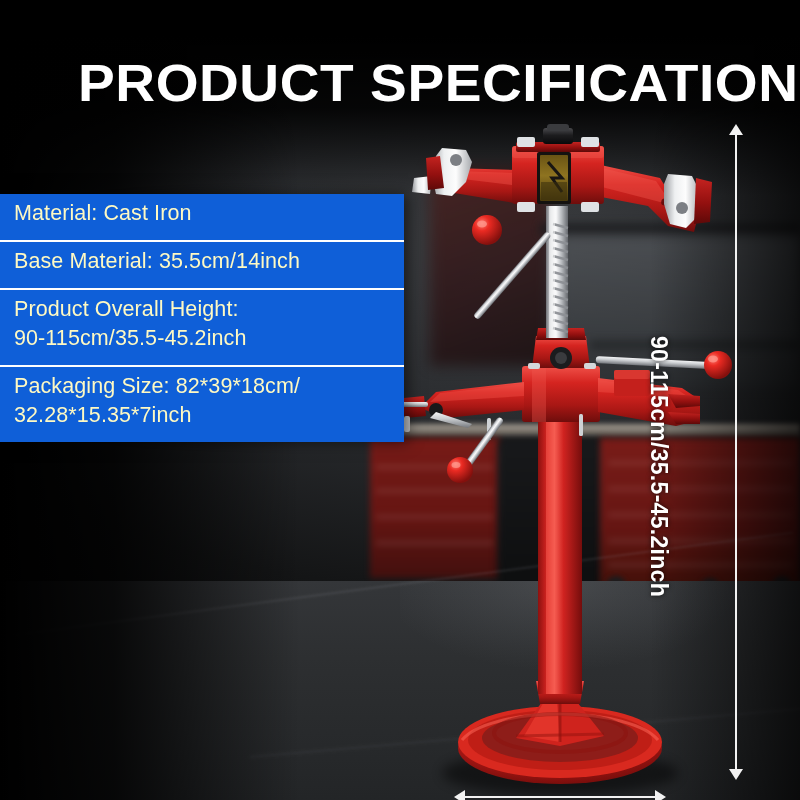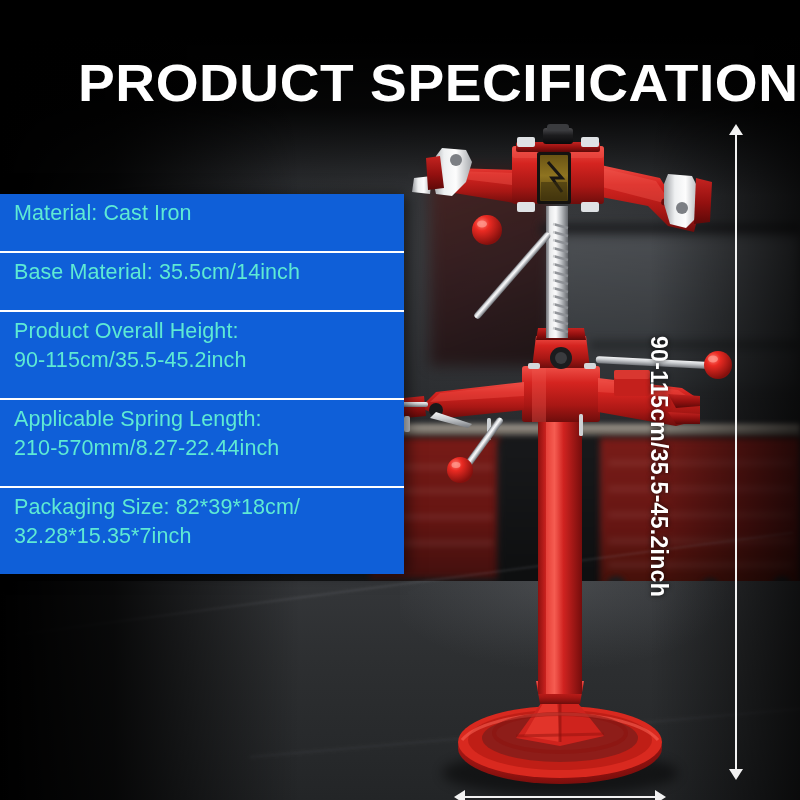--- a/index.html
+++ b/index.html
@@ -174,22 +174,22 @@
   .spec-panel {
     position: absolute;
     left: 0;
     top: 158px;
     width: 404px;
     background: #0f5fd8;
     box-shadow: 4px 0 14px rgba(0,0,0,0.55);
   }
   .spec-row {
     position: relative;
-    padding: 5px 10px 23px 14px;
-    color: #5eead4;
+    padding: 5px 10px 12px 14px;
+    color: #fef9c3;
     font-size: 21.5px;
     line-height: 29px;
     letter-spacing: 0.1px;
   }
   .spec-row + .spec-row {
     border-top: 2.5px solid #ffffff;
   }
 
   
   .dim-v-line {
@@ -502,21 +502,20 @@
       <rect x="547" y="88" width="22" height="7" rx="3" fill="#3a3b3e"></rect>
     </g>
   </svg>
 
   <div class="title">PRODUCT SPECIFICATION</div>
 
   <div class="spec-panel">
     <div class="spec-row">Material: Cast Iron</div>
     <div class="spec-row">Base Material: 35.5cm/14inch</div>
     <div class="spec-row">Product Overall Height:<br>90-115cm/35.5-45.2inch</div>
-    <div class="spec-row">Applicable Spring Length:<br>210-570mm/8.27-22.44inch</div>
     <div class="spec-row">Packaging Size: 82*39*18cm/<br>32.28*15.35*7inch</div>
   </div>
 
   <div class="dim-v-line"></div>
   <div class="dim-v-arrow-top"></div>
   <div class="dim-v-arrow-bot"></div>
   <div class="dim-v-label">90-115cm/35.5-45.2inch</div>
 
   <div class="dim-h-line"></div>
   <div class="dim-h-arrow-l"></div>

